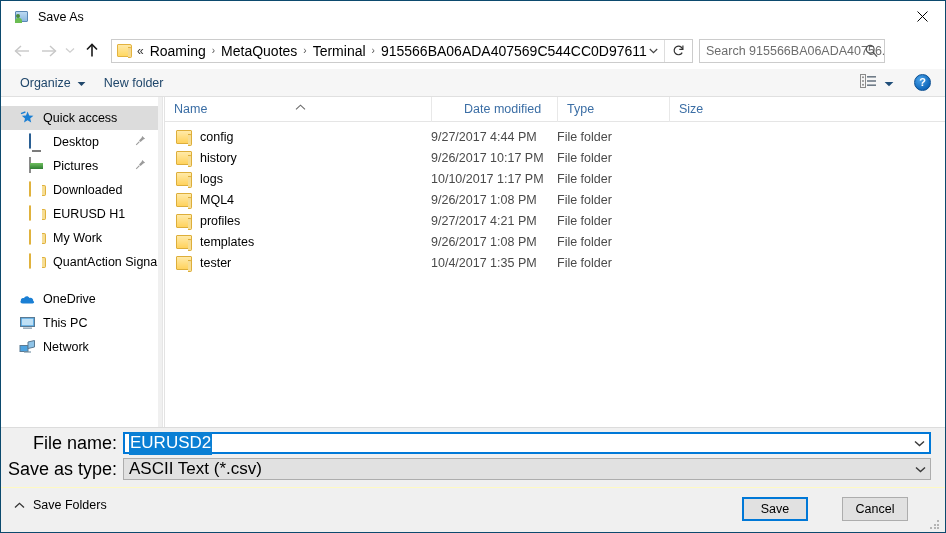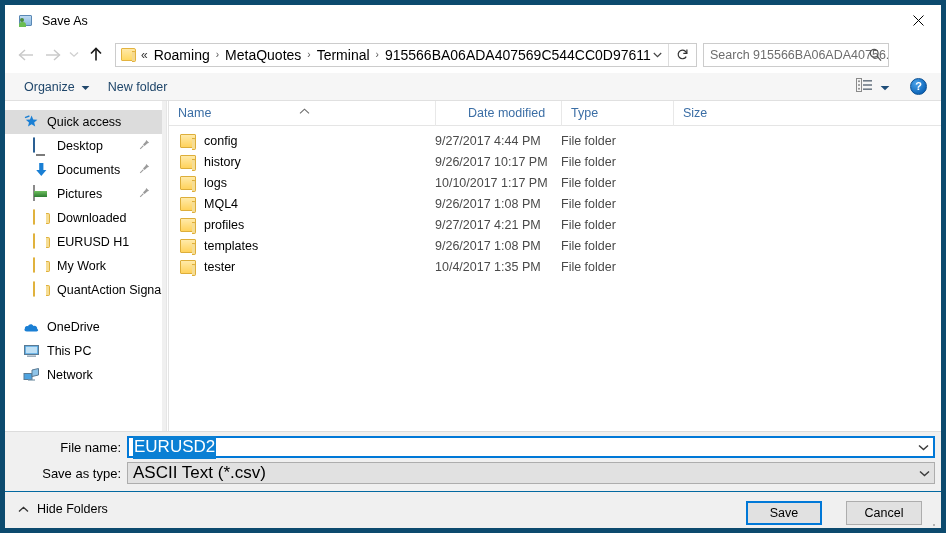--- a/index.html
+++ b/index.html
@@ -6,22 +6,22 @@
   html, body { margin:0; padding:0; }
   body {
     width:946px; height:533px;
     font-family:"Liberation Sans", sans-serif;
     font-size:12px;
     color:#000;
     background:#f0f0f0;
     overflow:hidden;
     -webkit-font-smoothing:antialiased;
   }
-  .dialog { position:relative; width:946px; height:533px; background:#0369a1;
-            border:5px solid #0c4a6e; overflow:hidden; }
+  .dialog { position:relative; width:946px; height:533px; background:#fef9c3;
+            border:1px solid #0c4a6e; overflow:hidden; }
 
   
   .titlebar { position:absolute; left:0; top:0; width:100%; height:31px;
               background:#ffffff; display:flex; align-items:center; }
   .title-icon { margin-left:12px; width:16px; height:16px; position:relative; }
   .title-icon .ic-folder { position:absolute; left:2px; top:2px; width:13px; height:11px;
         background:linear-gradient(#bcd9f2,#8cb9e0); border:1px solid #5a88b5; border-radius:1px; }
   .title-icon .ic-person-head { position:absolute; left:3px; top:5px; width:4px; height:4px;
         border-radius:50%; background:#4a8a3c; }
   .title-icon .ic-person-body { position:absolute; left:1.5px; top:9px; width:7px; height:5px;
@@ -121,36 +121,36 @@
       background:#f6dd94; border:1px solid #ddae3a; border-left:none; border-radius:0 2px 2px 0; }
   .frow .f-name { font-size:12.5px; color:#000; width:231px; white-space:nowrap; overflow:hidden; }
   .frow .f-date { font-size:12.5px; color:#4a4a4a; width:126px; }
   .frow .f-type { font-size:12.5px; color:#4a4a4a; width:112px; }
   .frow .f-size { font-size:12.5px; color:#4a4a4a; width:80px; }
 
   
   .formarea { position:absolute; left:0; top:426px; width:100%; height:60px; background:#f0f0f0;
               border-top:1px solid #dcdcdc; }
   .frm-row { position:absolute; left:0; height:22px; display:flex; align-items:center; }
-  .frm-label { width:122px; text-align:right; font-size:13px; color:#000; padding-right:6px; }
+  .frm-label { width:122px; text-align:right; font-size:18px; color:#000; padding-right:6px; }
   .combo { position:relative; height:22px; width:808px; background:#fff;
            border:1px solid #7a7a7a; display:flex; align-items:center; }
   .combo.focused { border:2px solid #0078d7; }
   .combo.disabledlook { background:#e1e1e1; border:1px solid #adadad; }
   .combo .cval { font-size:17px; color:#000; margin-left:5px; }
   .combo .cval.selected-text { background:#0a7fd4; color:#ffffff; padding:1px 1px 2px 1px; margin-left:4px; }
   .combo .cdrop { position:absolute; right:0; top:0; bottom:0; width:19px;
                   display:flex; align-items:center; justify-content:center; }
 
   
   .footer { position:absolute; left:0; top:487px; width:100%; height:46px; background:#f0f0f0; }
   .hide-folders { position:absolute; left:13px; top:10px; display:flex; align-items:center; }
   .hide-folders .hf-caret { margin-right:8px; color:#333; }
   .hide-folders .hf-text { font-size:12.5px; color:#000; }
-  .btn { position:absolute; top:9px; height:24px; width:76px; background:#e1e1e1;
+  .btn { position:absolute; top:9px; height:24px; width:66px; background:#e1e1e1;
          border:1px solid #adadad; font-size:12.5px; color:#000;
          display:flex; align-items:center; justify-content:center; }
   .btn.default { border:2px solid #0078d7; }
   .btn-save { left:741px; }
   .btn-cancel { left:841px; }
   .grip { position:absolute; right:5px; bottom:4px; width:10px; height:10px; }
   .grip i { position:absolute; width:2px; height:2px; background:#b4b4b4; }
 </style>
 </head>
 <body>
@@ -286,34 +286,20 @@
         <span class="sb-ico"><span class="ico-desktop"></span></span>
         <span class="sb-label">Desktop</span>
         <span class="sb-pin">
           <svg width="11" height="11" viewBox="0 0 11 11">
             <path d="M7.2 0.9 L10.1 3.8 L8.3 4.4 L5.6 7 L4 5.4 L6.6 2.7 Z" fill="#9b9b9b"></path>
             <line x1="4.4" y1="6.6" x2="1.2" y2="9.8" stroke="#9b9b9b" stroke-width="1.1"></line>
           </svg>
         </span>
       </div>
 
-      <div class="sb-row indent">
-        <span class="sb-ico">
-          <svg width="17" height="16" viewBox="0 0 17 16">
-            <path d="M6.2 1 L10.4 1 L10.4 8 L13.4 8 L8.3 14 L3.2 8 L6.2 8 Z" fill="#1a7fd4"></path>
-          </svg>
-        </span>
-        <span class="sb-label">Documents</span>
-        <span class="sb-pin">
-          <svg width="11" height="11" viewBox="0 0 11 11">
-            <path d="M7.2 0.9 L10.1 3.8 L8.3 4.4 L5.6 7 L4 5.4 L6.6 2.7 Z" fill="#9b9b9b"></path>
-            <line x1="4.4" y1="6.6" x2="1.2" y2="9.8" stroke="#9b9b9b" stroke-width="1.1"></line>
-          </svg>
-        </span>
-      </div>
 
       <div class="sb-row indent">
         <span class="sb-ico"><span class="ico-pictures"></span></span>
         <span class="sb-label">Pictures</span>
         <span class="sb-pin">
           <svg width="11" height="11" viewBox="0 0 11 11">
             <path d="M7.2 0.9 L10.1 3.8 L8.3 4.4 L5.6 7 L4 5.4 L6.6 2.7 Z" fill="#9b9b9b"></path>
             <line x1="4.4" y1="6.6" x2="1.2" y2="9.8" stroke="#9b9b9b" stroke-width="1.1"></line>
           </svg>
         </span>
@@ -471,21 +457,21 @@
     </div>
   </div>
 
   <div class="footer">
     <div class="hide-folders">
       <span class="hf-caret">
         <svg width="11" height="7" viewBox="0 0 11 7">
             <path d="M1 5.4 L5.5 1.3 L10 5.4" fill="none" stroke="#333" stroke-width="1.3"></path>
           </svg>
       </span>
-      <span class="hf-text">Hide Folders</span>
+      <span class="hf-text">Save Folders</span>
     </div>
 
     <div class="btn default btn-save">
       <span>Save</span>
     </div>
     <div class="btn btn-cancel">
       <span>Cancel</span>
     </div>
 
     <span class="grip">

